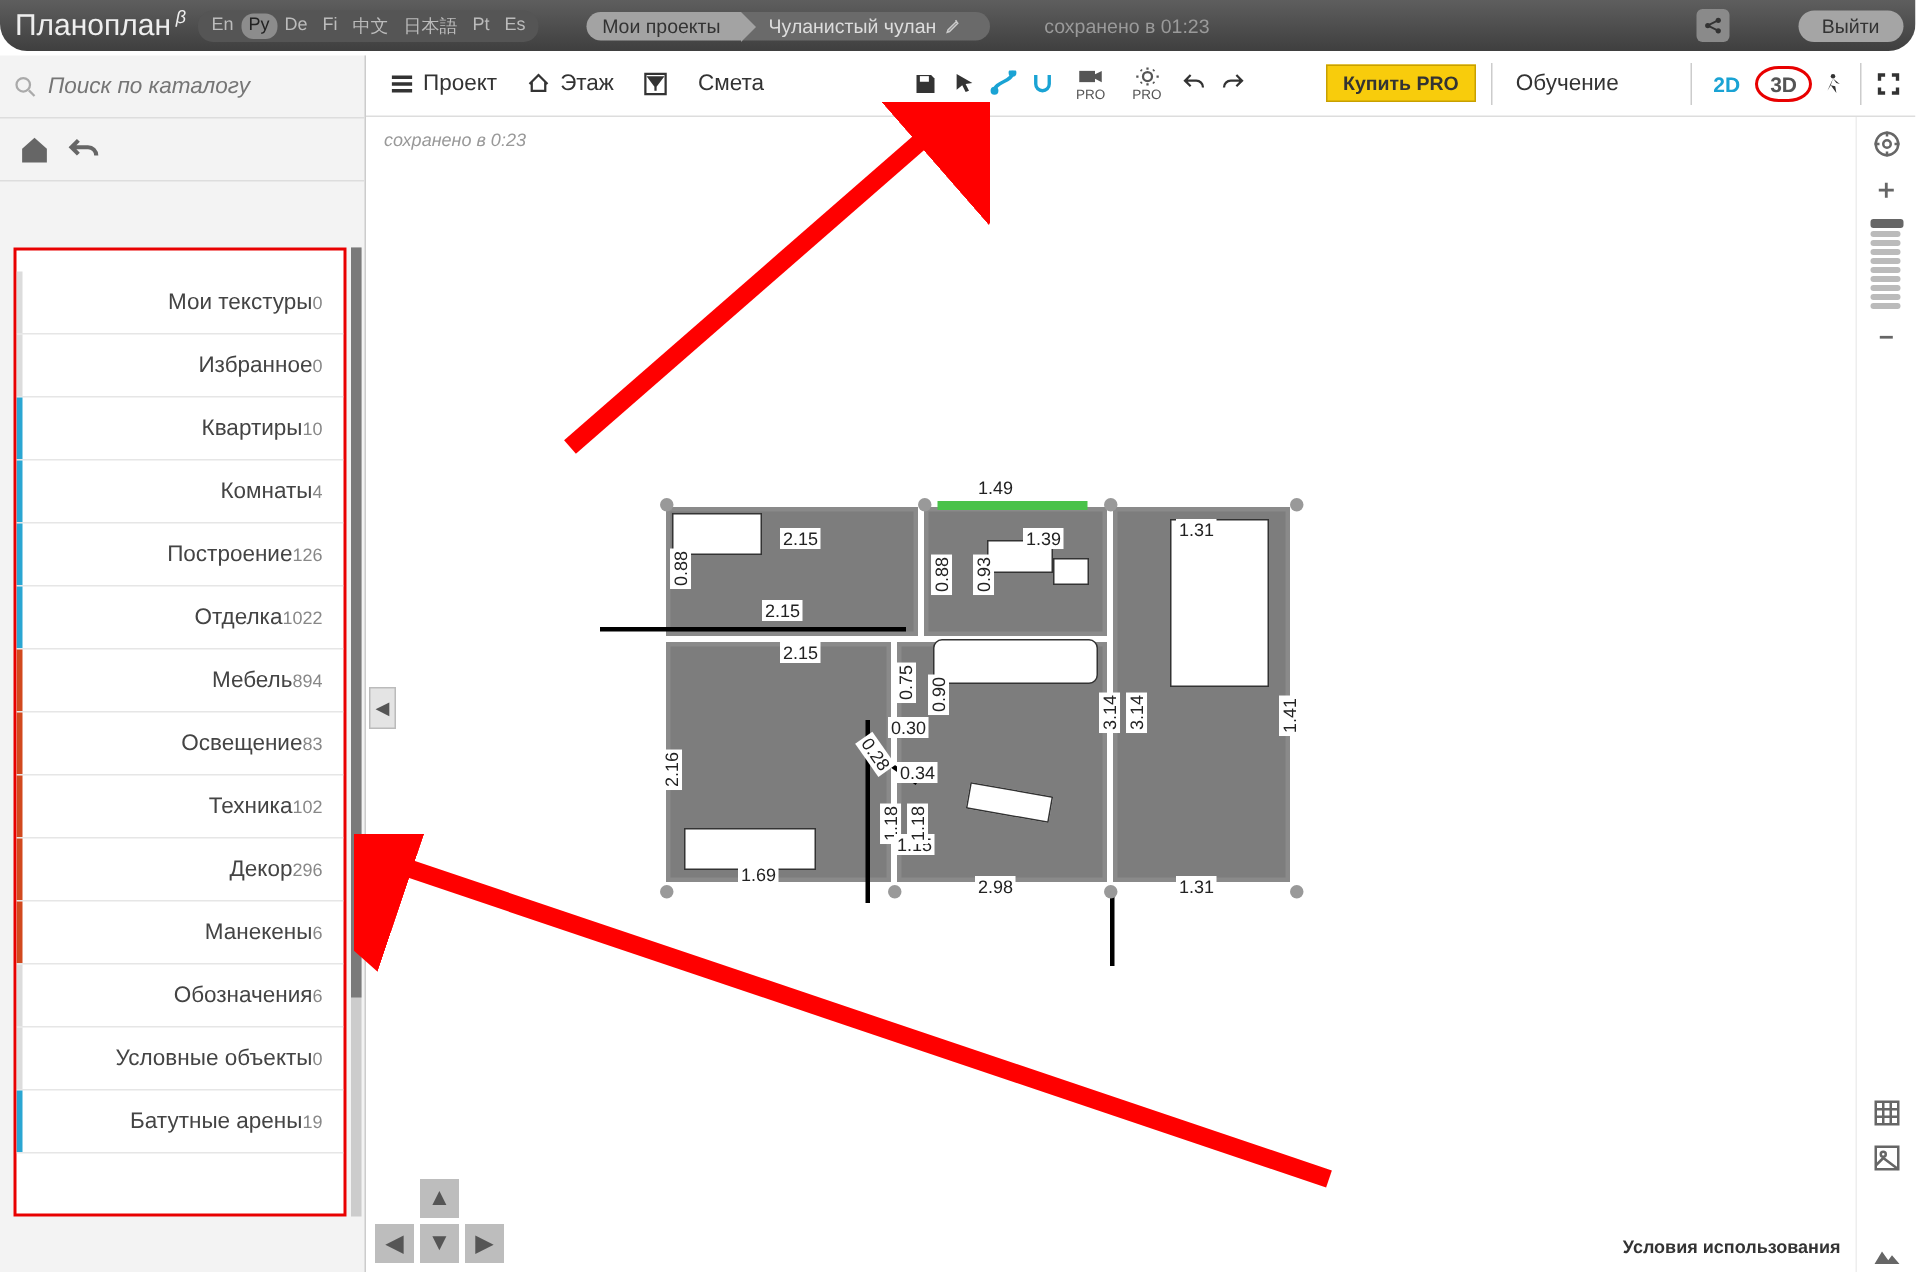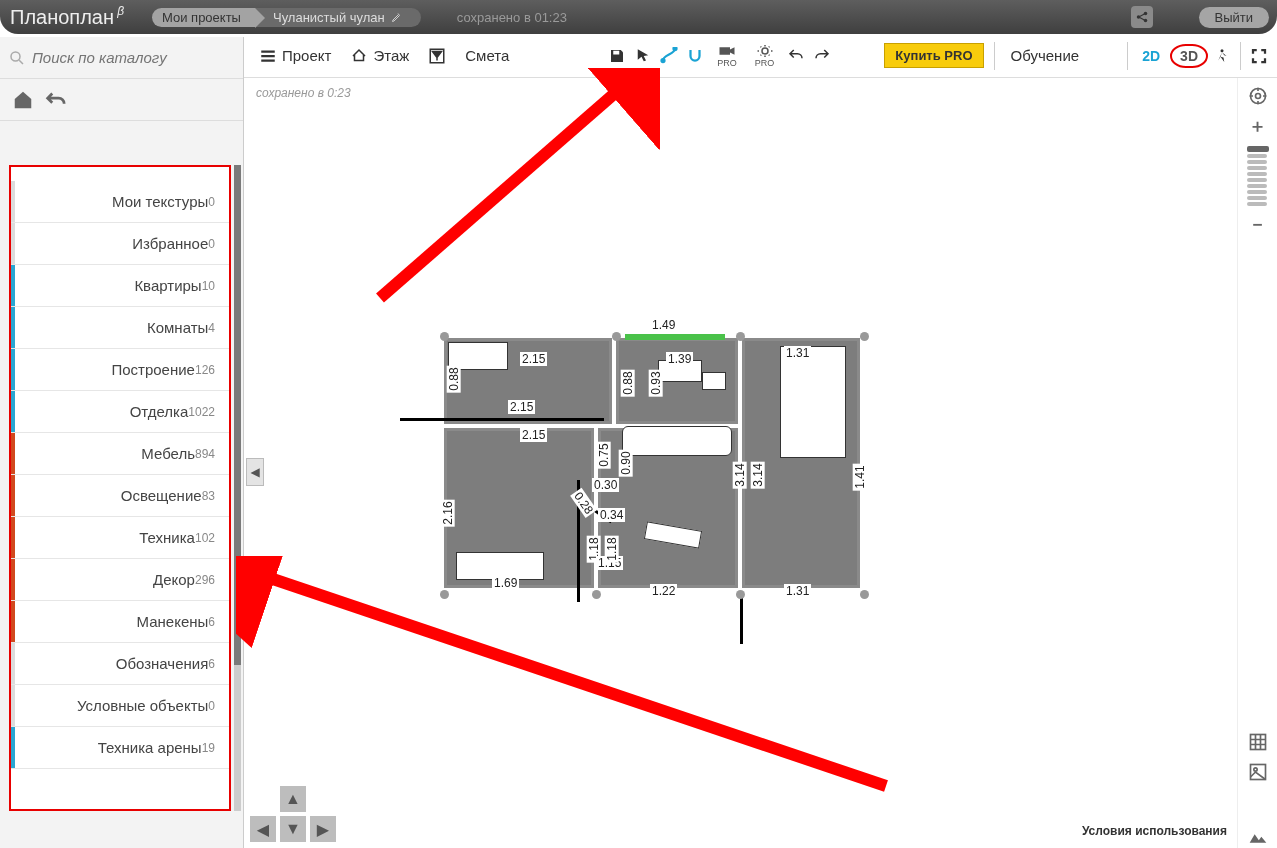--- a/index.html
+++ b/index.html
@@ -78,20 +78,30 @@
 
   svg { display:block;}
 </style>
 </head>
 <body>
 
 <div class="topbar">
   <div class="logo">
     <span>Планоплан</span><sup>β</sup>
   </div>
+  <div class="lang-pills" id="lang-pills">
+      <span class="lang">En</span>
+      <span class="lang active">Ру</span>
+      <span class="lang">De</span>
+      <span class="lang">Fi</span>
+      <span class="lang">中文</span>
+      <span class="lang">日本語</span>
+      <span class="lang">Pt</span>
+      <span class="lang">Es</span>
+    </div>
   <div class="crumb-wrap">
     <div class="crumb-myproj">Мои проекты</div>
     <div class="crumb-proj">
       <span>Чуланистый чулан</span>
       <span>
         <svg width="12" height="12" viewBox="0 0 24 24" fill="none" stroke="#ccc" stroke-width="2">
             <path d="M3 21l3-1 11-11-2-2L4 18l-1 3zM14 5l2 2"></path>
           </svg>
       </span>
     </div>
@@ -295,21 +305,21 @@
           <span>Обозначения</span>
           <span class="cnt">6</span>
         </div>
         <div class="cat-item">
           <span class="bar" style="background:#dcdcdc"></span>
           <span>Условные объекты</span>
           <span class="cnt">0</span>
         </div>
         <div class="cat-item">
           <span class="bar" style="background:#2aa6d2"></span>
-          <span>Техника арены</span>
+          <span>Батутные арены</span>
           <span class="cnt">19</span>
         </div>
       </div>
   </div>
   <div class="cat-scroll-wrap">
     <div class="cat-scroll-thumb"></div>
   </div>
 </div>
 
 <div class="canvas">
@@ -348,38 +358,38 @@
     <div class="wall-node" style="left:10px; top:270px;"></div>
     <div class="wall-node" style="left:162px; top:270px;"></div>
     <div class="wall-node" style="left:306px; top:270px;"></div>
     <div class="wall-node" style="left:430px; top:270px;"></div>
 
     <div class="dim-label" style="left:220px; top:-2px;">1.49</div>
     <div class="dim-label" style="left:90px; top:32px;">2.15</div>
     <div class="dim-label" style="left:78px; top:80px;">2.15</div>
     <div class="dim-label" style="left:90px; top:108px;">2.15</div>
     <div class="dim-label" style="left:10px; top:52px; transform:rotate(-90deg);">0.88</div>
-    <div class="dim-label" style="left:236px; top:32px;">1.39</div>
+    <div class="dim-label" style="left:252px; top:32px;">1.39</div>
     <div class="dim-label" style="left:184px; top:56px; transform:rotate(-90deg);">0.88</div>
     <div class="dim-label" style="left:212px; top:56px; transform:rotate(-90deg);">0.93</div>
     <div class="dim-label" style="left:160px; top:128px; transform:rotate(-90deg);">0.75</div>
     <div class="dim-label" style="left:162px; top:158px;">0.30</div>
     <div class="dim-label" style="left:182px; top:136px; transform:rotate(-90deg);">0.90</div>
     <div class="dim-label" style="left:140px; top:176px; transform:rotate(55deg);">0.28</div>
     <div class="dim-label" style="left:168px; top:188px;">0.34</div>
     <div class="dim-label" style="left:354px; top:26px;">1.31</div>
     <div class="dim-label" style="left:296px; top:148px; transform:rotate(-90deg);">3.14</div>
     <div class="dim-label" style="left:314px; top:148px; transform:rotate(-90deg);">3.14</div>
     <div class="dim-label" style="left:416px; top:150px; transform:rotate(-90deg);">1.41</div>
     <div class="dim-label" style="left:4px; top:186px; transform:rotate(-90deg);">2.16</div>
     <div class="dim-label" style="left:62px; top:256px;">1.69</div>
     <div class="dim-label" style="left:150px; top:222px; transform:rotate(-90deg);">1.18</div>
     <div class="dim-label" style="left:166px; top:236px;">1.15</div>
     <div class="dim-label" style="left:168px; top:222px; transform:rotate(-90deg);">1.18</div>
-    <div class="dim-label" style="left:220px; top:264px;">1.22</div>
+    <div class="dim-label" style="left:220px; top:264px;">2.98</div>
     <div class="dim-label" style="left:354px; top:264px;">1.31</div>
   </div>
 </div>
 
 <svg class="arrow-svg" style="left:370px; top:68px;" width="290" height="240">
   <defs>
       <marker id="ah1" markerWidth="14" markerHeight="14" refX="2" refY="6" orient="auto">
         <path d="M0 0L14 6L0 12z" fill="#ff0000"></path>
       </marker>
     </defs>

